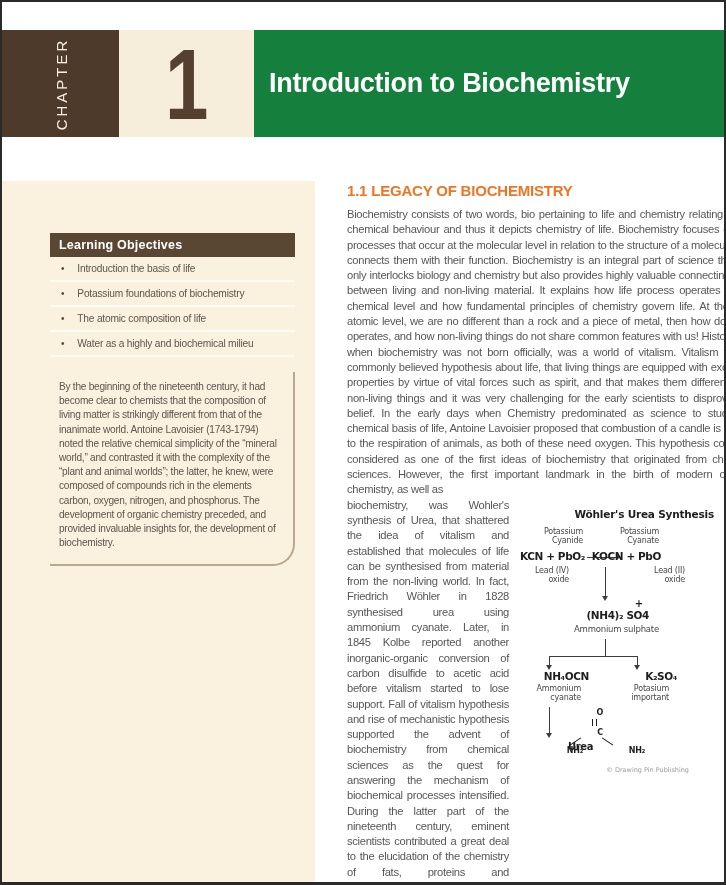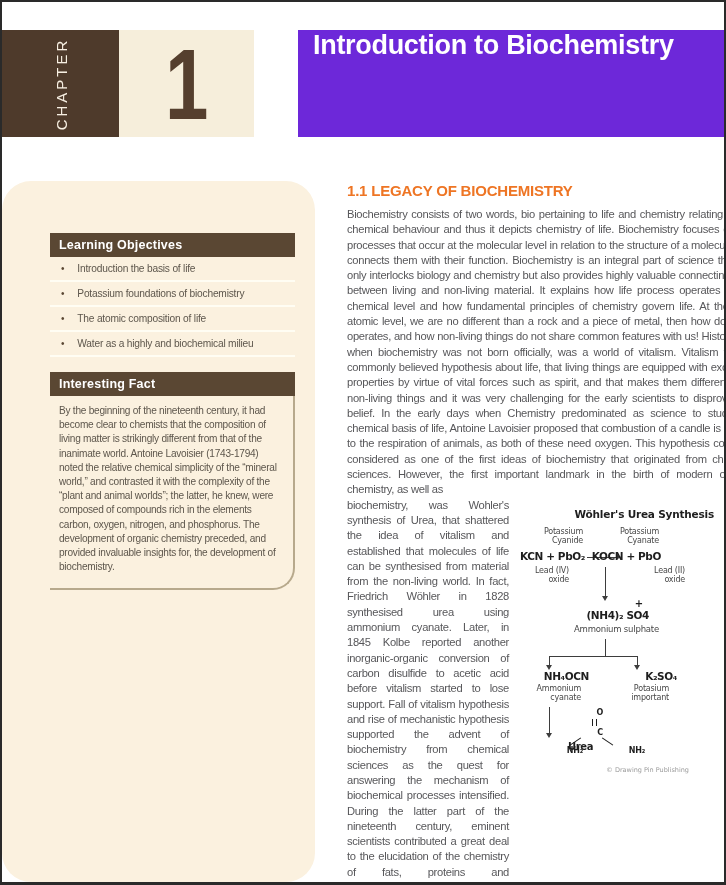--- a/index.html
+++ b/index.html
@@ -13,29 +13,28 @@
   
   .header-gap { height:28px; background:#fff; flex:none; }
   .chapter-header { display:flex; height:107px; flex:none; }
   .chapter-tab { width:117px; background:#4e3a2b; position:relative; flex:none; }
   .chapter-vertical {
     color:#f7efe2; font-size:15px; letter-spacing:3px; white-space:nowrap;
     position:absolute; left:50%; top:50%; transform:translate(-50%,-50%) rotate(-90deg);
   }
   .chapter-number-box { width:135px; background:#f6eedb; flex:none; display:flex; align-items:center; justify-content:center; }
   .chapter-number { font-size:100px; font-weight:bold; color:#553f2e; line-height:.92; transform:scaleX(.78); }
-  .chapter-title-band { flex:1; background:#6d28d9; display:flex; align-items:flex-start;margin-left:44px; }
+  .chapter-title-band { flex:1; background:#15803d; display:flex; align-items:center; }
   .chapter-title { color:#fff; font-size:27px; font-weight:bold; margin:0; padding-left:15px; letter-spacing:-.3px; }
   
   .content { flex:1; display:flex; align-items:stretch; min-height:0; }
   .left-col {
     width:313px; flex:none; box-sizing:border-box;
     margin-top:44px; background:#fbf1df;
     padding:52px 18px 0 48px;
-    border-radius:29px;
   }
   .box-header { background:#5a4733; color:#ffffff; font-weight:bold; font-size:12.5px; padding:5px 8px 5px 9px; letter-spacing:.2px; }
   .objectives { width:245px; }
   .objectives ul { list-style:none; margin:0; padding:0; }
   .objectives li { display:flex; gap:13px; align-items:baseline; padding:6px 4px 6px 11px; border-bottom:2px solid #fffdf3; font-size:10.2px; color:#5d564c; letter-spacing:-.2px; }
   .bullet { color:#5a4733; font-size:10px; flex:none; }
   .fact { width:245px; margin-top:15px; }
   .fact-body {
     border-right:2px solid #b7a98c; border-bottom:2px solid #b7a98c; border-bottom-right-radius:22px;
     padding:8px 10px 14px 9px; margin:0;
@@ -126,21 +125,20 @@
             <span>The atomic composition of life</span>
           </li>
           <li>
             <span class="bullet">•</span>
             <span>Water as a highly and biochemical milieu</span>
           </li>
         </ul>
       </section>
 
       <section class="fact">
-        <div class="box-header">Interesting Fact</div>
         <p class="fact-body">By the beginning of the nineteenth century, it had become clear to chemists that the composition of living matter is strikingly different from that of the inanimate world. Antoine Lavoisier (1743-1794) noted the relative chemical simplicity of the “mineral world,” and contrasted it with the complexity of the “plant and animal worlds”; the latter, he knew, were composed of compounds rich in the elements carbon, oxygen, nitrogen, and phosphorus. The development of organic chemistry preceded, and provided invaluable insights for, the development of biochemistry.</p>
       </section>
     </aside>
 
     <main class="main-col">
       <h2 class="section-heading">1.1 LEGACY OF BIOCHEMISTRY</h2>
       <p class="para">Biochemistry consists of two words, bio pertaining to life and chemistry relating to the chemical behaviour and thus it depicts chemistry of life. Biochemistry focuses on the processes that occur at the molecular level in relation to the structure of a molecule and connects them with their function. Biochemistry is an integral part of science that not only interlocks biology and chemistry but also provides highly valuable connecting links between living and non-living material. It explains how life process operates at the chemical level and how fundamental principles of chemistry govern life. At the sub-atomic level, we are no different than a rock and a piece of metal, then how does life operates, and how non-living things do not share common features with us! Historically, when biochemistry was not born officially, was a world of vitalism. Vitalism was a commonly believed hypothesis about life, that living things are equipped with exclusive properties by virtue of vital forces such as spirit, and that makes them different from non-living things and it was very challenging for the early scientists to disprove this belief. In the early days when Chemistry predominated as science to study the chemical basis of life, Antoine Lavoisier proposed that combustion of a candle is similar to the respiration of animals, as both of these need oxygen. This hypothesis could be considered as one of the first ideas of biochemistry that originated from chemical sciences. However, the first important landmark in the birth of modern organic chemistry, as well as</p>
 
       <div class="wrap-row">
         <p class="para narrow">biochemistry, was Wohler's synthesis of Urea, that shattered the idea of vitalism and established that molecules of life can be synthesised from material from the non-living world. In fact, Friedrich Wöhler in 1828 synthesised urea using ammonium cyanate. Later, in 1845 Kolbe reported another inorganic-organic conversion of carbon disulfide to acetic acid before vitalism started to lose support. Fall of vitalism hypothesis and rise of mechanistic hypothesis supported the advent of biochemistry from chemical sciences as the quest for answering the mechanism of biochemical processes intensified. During the latter part of the nineteenth century, eminent scientists contributed a great deal to the elucidation of the chemistry of fats, proteins and carbohydrates.</p>

